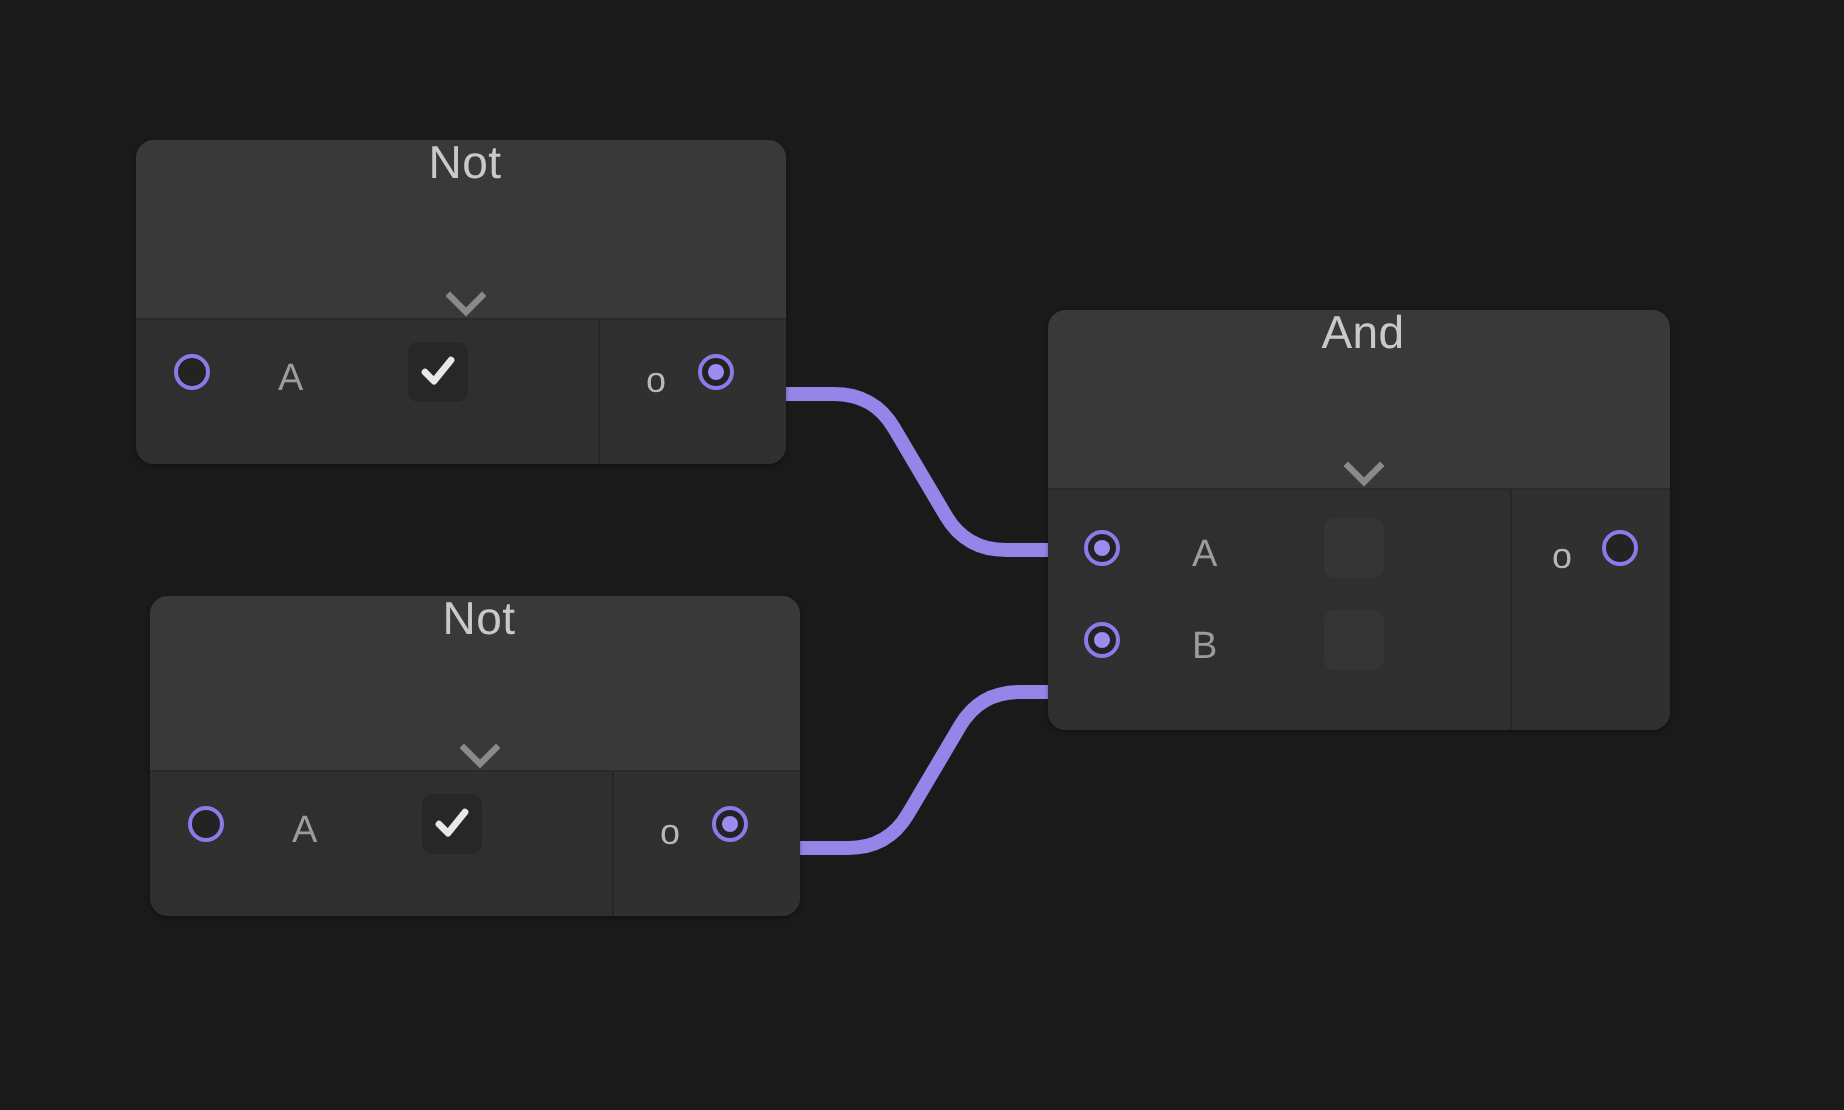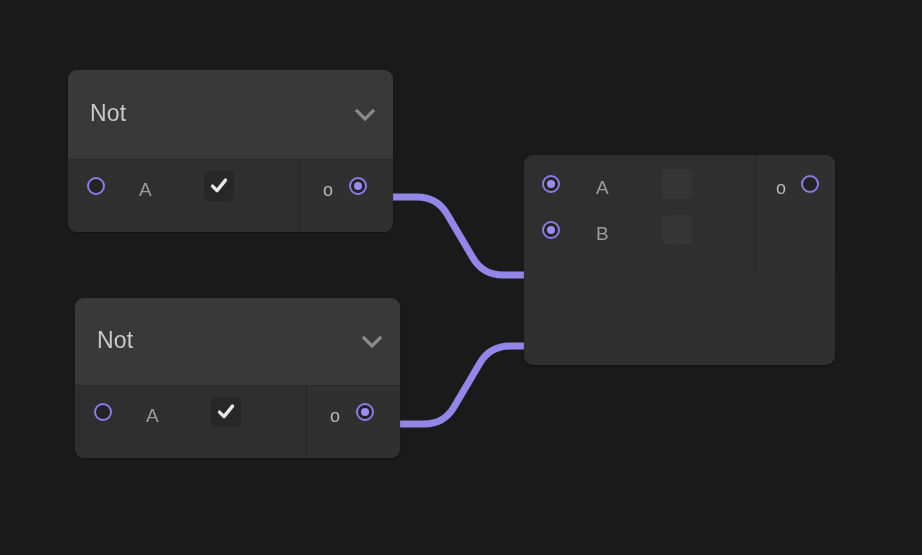--- a/index.html
+++ b/index.html
@@ -44,20 +44,21 @@
     box-shadow: 0 1px 2px rgba(0,0,0,0.35);
   }
 
   .node-header {
     background: #393939;
     display: flex;
     align-items: center;
     justify-content: space-between;
     padding: 0 18px 0 22px;
     border-bottom: 1px solid #2a2a2a;
+    flex-direction: column;
   }
 
   .node-title {
     color: #c9c9c9;
     font-size: 23px;
     letter-spacing: 0.2px;
     font-weight: 400;
     line-height: 1;
     padding-bottom: 2px;
   }
@@ -192,20 +193,28 @@
       <div class="ports-out" style="width:93px;">
         <div class="port-row abs" style="left:0; top:3px; width:93px;">
           <span class="out-label abs" style="left:23px; top:18px;">o</span>
           <span class="port-dot filled abs" style="left:49px; top:14px;"></span>
         </div>
       </div>
     </div>
   </div>
 
   <div class="node" id="node-and-1" style="left:524px; top:155px; width:311px; height:210px;">
+    <div class="node-header" style="height:90px;">
+      <span class="node-title">And</span>
+      <span style="display:block;">
+        <svg class="chevron-icon" viewBox="0 0 20 14">
+          <path d="M2 3 L10 11 L18 3" fill="none" stroke="#8a8a8a" stroke-width="3.2" stroke-linecap="square" stroke-linejoin="miter"></path>
+        </svg>
+      </span>
+    </div>
     <div class="node-body" style="height:120px;">
       <div class="ports-in" style="width:231px;">
         <div class="port-row abs" style="left:0; top:6px; width:231px;">
           <span class="port-dot filled abs" style="left:18px; top:14px;"></span>
           <span class="port-label abs" style="left:72px; top:17px;">A</span>
           <span class="checkbox empty abs" style="left:138px; top:8px;"></span>
         </div>
         <div class="port-row abs" style="left:0; top:52px; width:231px;">
           <span class="port-dot filled abs" style="left:18px; top:14px;"></span>
           <span class="port-label abs" style="left:72px; top:17px;">B</span>

